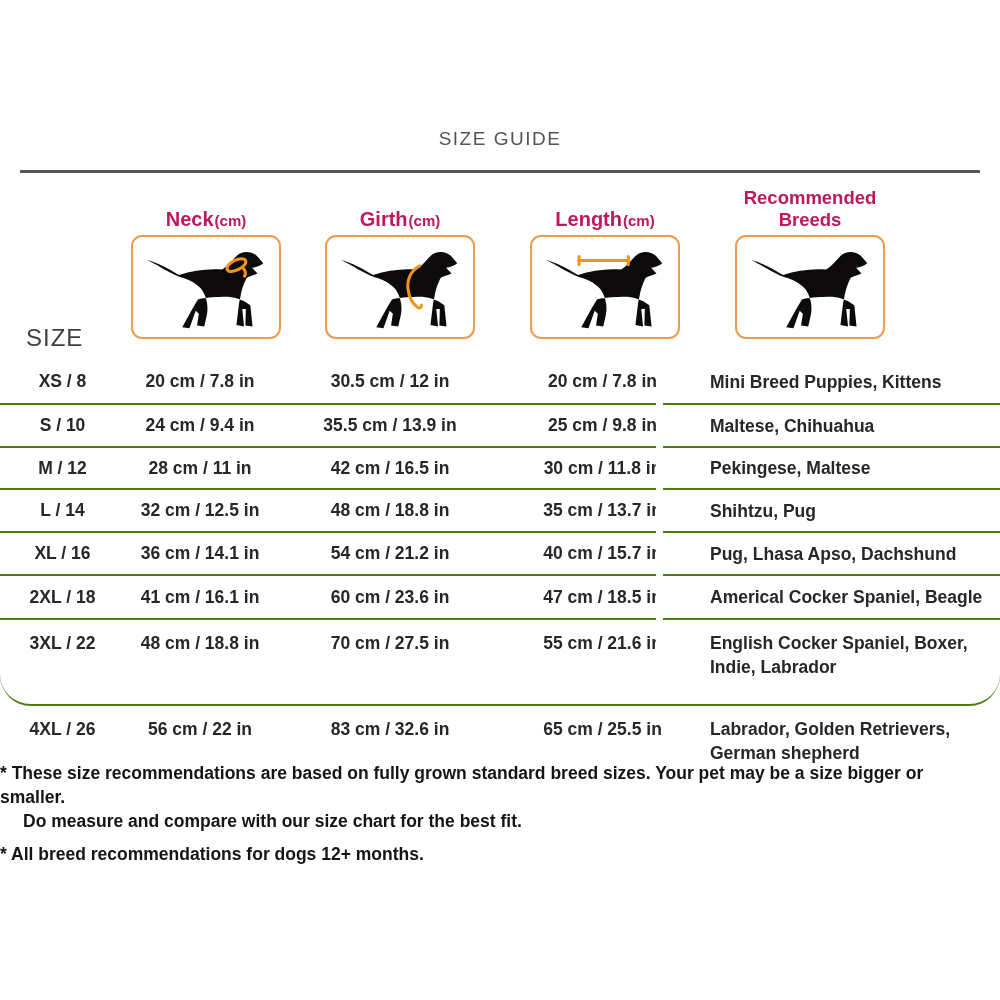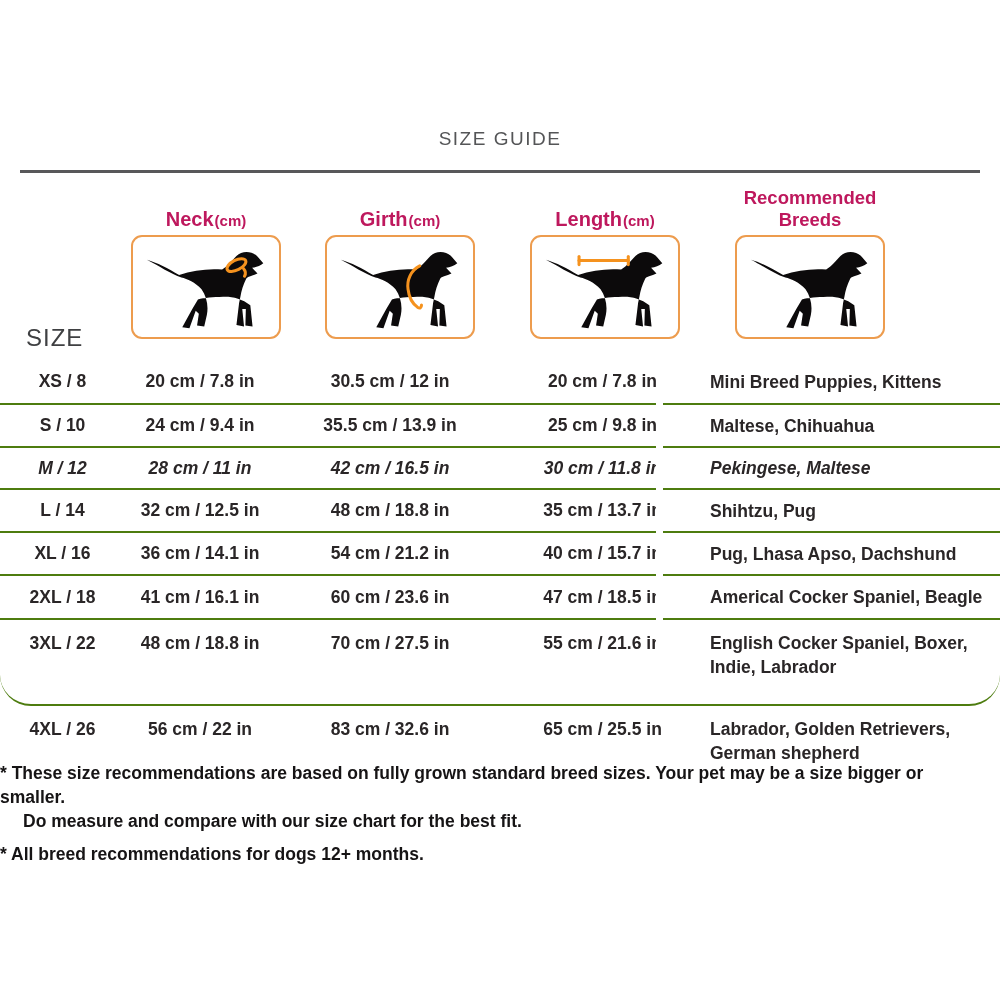--- a/index.html
+++ b/index.html
@@ -90,21 +90,21 @@
     white-space: nowrap;
   }
   .cell.breeds {
     text-align: left;
     padding-left: 10px;
     padding-right: 14px;
     white-space: normal;
     line-height: 22px;
   }
   .r1 { min-height: 43px; }
-  .r3 { min-height: 40px; font-style: italic; }
+  .r3 { min-height: 40px; }
   .r6 { min-height: 42px; }
   .r7 { min-height: 73px; }
   .r8 { min-height: 64px; }
   .sep-gap {
     position: absolute;
     top: 360px; height: 325px;
     left: 656px; width: 7px;
     background: #ffffff;
   }
 

